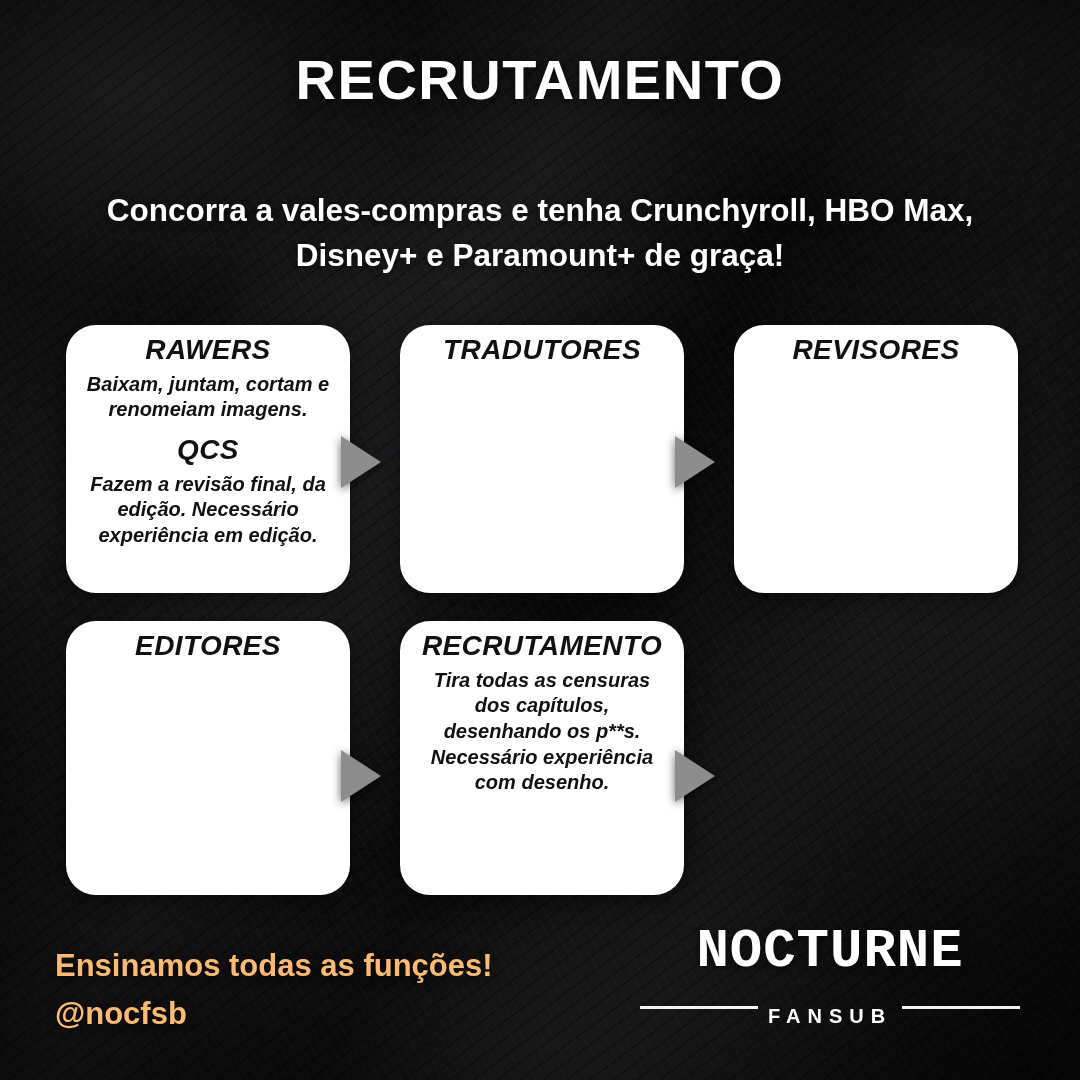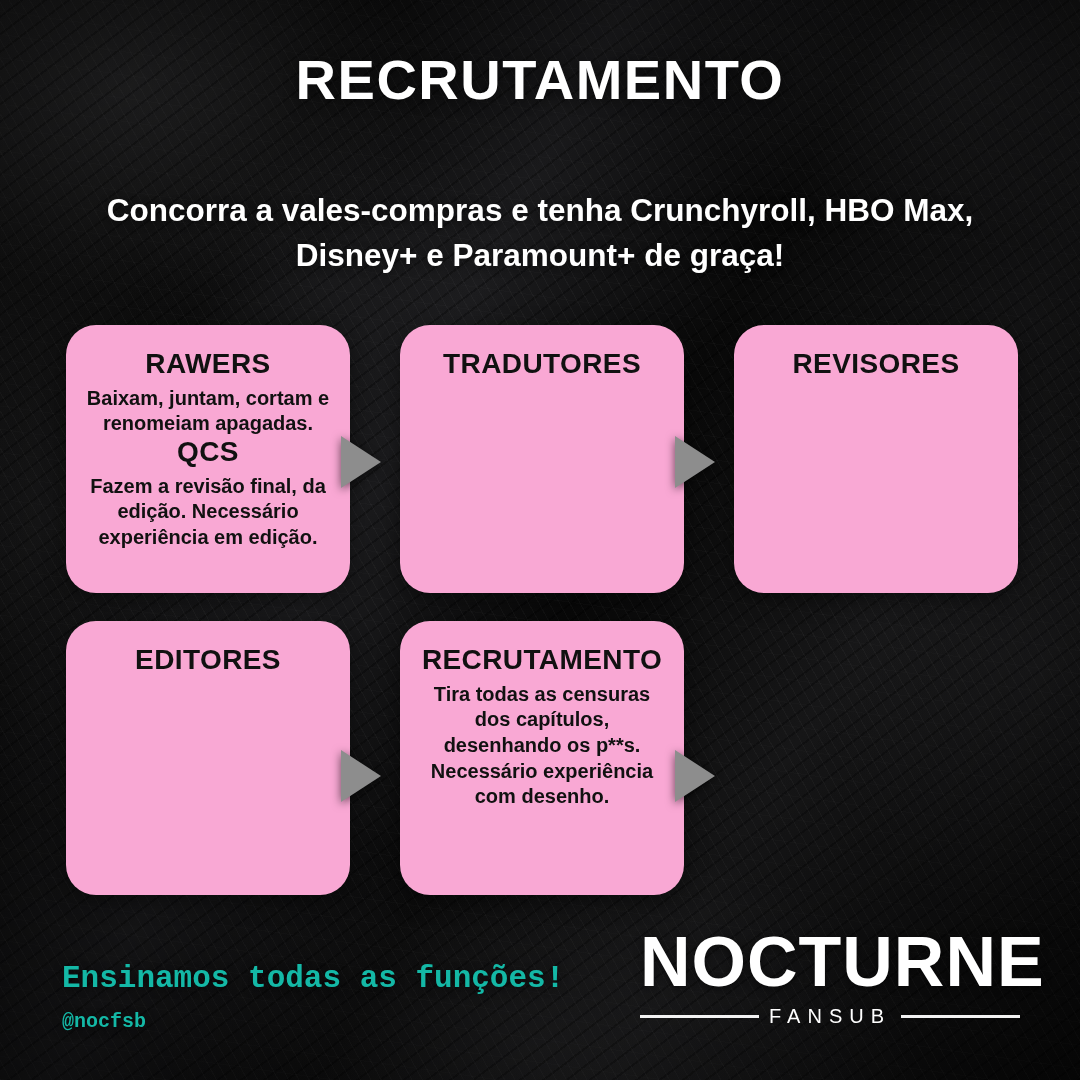--- a/index.html
+++ b/index.html
@@ -90,46 +90,48 @@
     left: 66px;
     width: 952px;
     display: grid;
     grid-template-columns: repeat(3, 284px);
     grid-template-rows: 268px 274px;
     column-gap: 50px;
     row-gap: 28px;
   }
 
   .card {
-    background: #f9a8d4;
+    background: #ffffff;
     border-radius: 30px;
-    padding: 24px 18px 18px;
+    padding: 10px 18px 18px;
     color: #111111;
     text-align: center;
     box-shadow: 0 6px 22px rgba(0,0,0,0.45);
     display: flex;
     flex-direction: column;
     align-items: center;
+    font-style: italic;
   }
 
   .card-title {
     font-size: 28px;
     font-weight: 700;
     letter-spacing: .4px;
     line-height: 1.1;
     margin-bottom: 6px;
   }
 
   .card-text {
     font-size: 20px;
     font-weight: 700;
     line-height: 1.28;
   }
 
   .card-title.second {
+    margin-top: 12px;
   }
 
   
   .arrow {
     position: absolute;
     width: 0;
     height: 0;
     border-top: 26px solid transparent;
     border-bottom: 26px solid transparent;
     border-left: 40px solid #8d8d8d;
@@ -137,89 +139,90 @@
     z-index: 3;
   }
   .arrow.a1 { left: 341px; top: 436px; }
   .arrow.a2 { left: 675px; top: 436px; }
   .arrow.a3 { left: 341px; top: 750px; }
   .arrow.a4 { left: 675px; top: 750px; }
 
   
   .footer-left {
     position: absolute;
-    left: 62px;
+    left: 55px;
     bottom: 46px;
-    color: #14b8a6;
+    color: #fdba74;
     text-shadow: 0 2px 10px rgba(0,0,0,0.55);
-    font-family: Liberation Mono, monospace;
   }
   .footer-line1 {
     font-size: 31px;
     font-weight: 700;
     line-height: 1.25;
   }
   .footer-line2 {
-    font-size: 20px;
+    font-size: 31px;
     font-weight: 700;
     line-height: 1.25;
     margin-top: 10px;
   }
 
   .brand {
     position: absolute;
     right: 60px;
     bottom: 52px;
     width: 380px;
     text-align: center;
     color: #ffffff;
   }
   .brand-name {
-    font-size: 70px;
+    font-size: 54px;
     font-weight: 700;
     letter-spacing: 1px;
     line-height: 1;
     text-shadow: 0 2px 10px rgba(0,0,0,0.55);
+    font-family: Liberation Mono, monospace;
   }
   .brand-sub-wrap {
     display: flex;
     align-items: center;
     justify-content: center;
     gap: 10px;
     margin-top: 8px;
   }
   .brand-rule {
     flex: 1;
     height: 3px;
     background: #ffffff;
     opacity: .95;
   }
   .brand-sub {
     font-size: 20px;
-    font-weight: 400;
+    font-weight: 700;
     letter-spacing: 7px;
     white-space: nowrap;
+    margin-top: 18px;
   }
 </style>
 </head>
 <body>
 
 <div class="bg"></div>
 <div class="vignette"></div>
 
 <div class="page">
 
   <div class="title">RECRUTAMENTO</div>
   <div class="subtitle">Concorra a vales-compras e tenha Crunchyroll, HBO Max, Disney+ e Paramount+ de graça!</div>
 
   <div class="grid">
 
     <div class="card">
       <div class="card-title">RAWERS</div>
-      <div class="card-text">Baixam, juntam, cortam e renomeiam apagadas.</div>
+      <div class="card-text">Baixam, juntam, cortam e renomeiam imagens.</div>
       <div class="card-title second">QCS</div>
       <div class="card-text">Fazem a revisão final, da edição. Necessário experiência em edição.</div>
     </div>
 
     <div class="card">
       <div class="card-title">TRADUTORES</div>
     </div>
 
     <div class="card">
       <div class="card-title">REVISORES</div>

